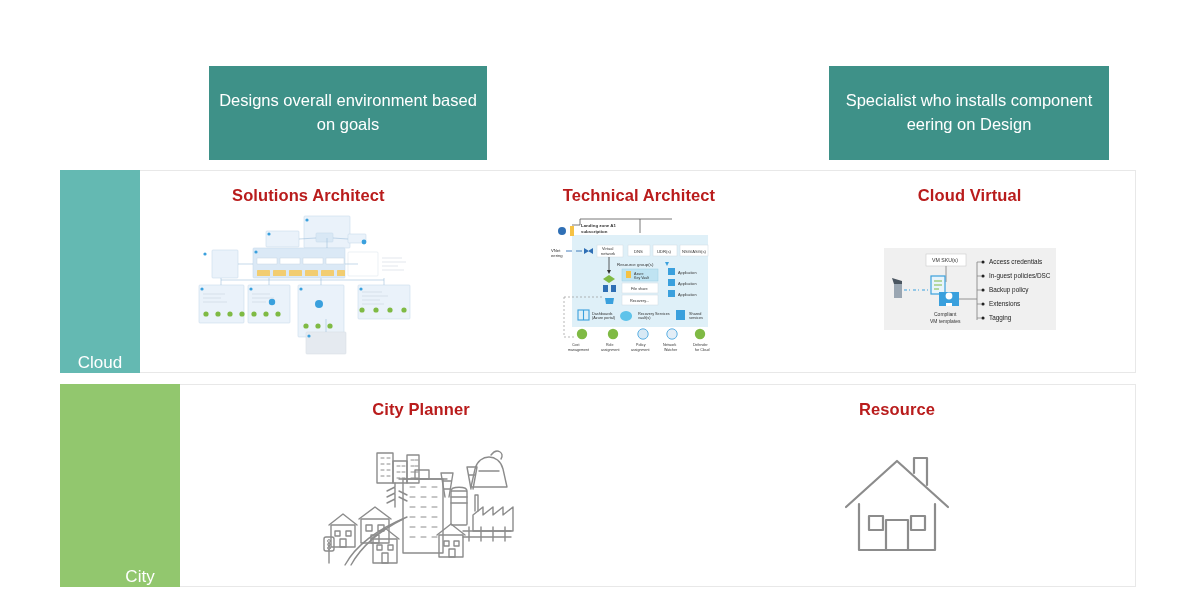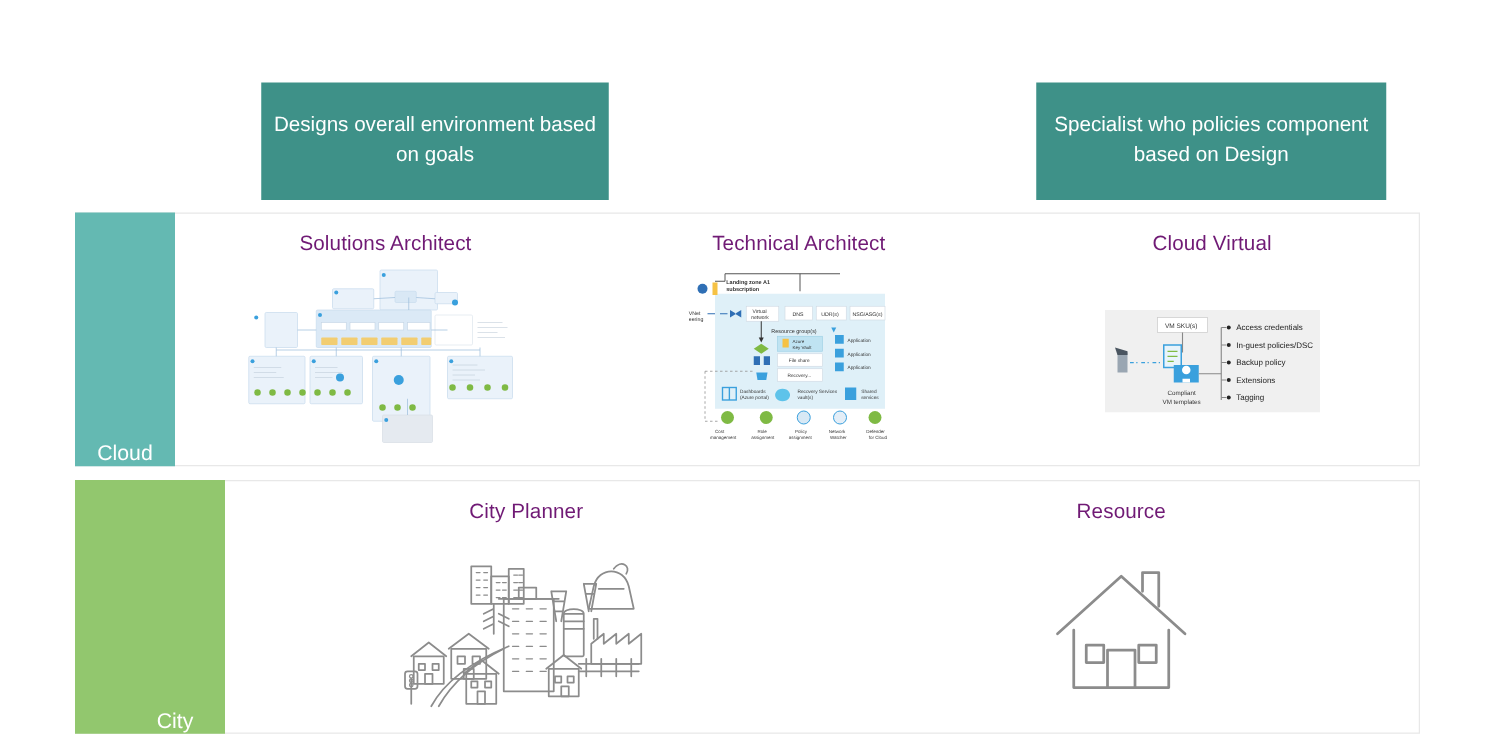--- a/index.html
+++ b/index.html
@@ -84,22 +84,22 @@
   .cell {
     flex: 1 1 0;
     display: flex;
     flex-direction: column;
     align-items: center;
     position: relative;
   }
   .cell-title {
     margin-top: 15px;
     font-size: 16.5px;
-    color: #701a75;
-    font-weight: 400;
+    color: #b91c1c;
+    font-weight: 700;
     letter-spacing: 0.1px;
   }
   .cell-art {
     flex: 1 1 auto;
     display: flex;
     align-items: center;
     justify-content: center;
     width: 100%;
   }
 
@@ -121,21 +121,21 @@
   .lineart-thin { stroke: #8c8c8c; fill: none; stroke-width: 1.4; stroke-linecap: round; stroke-linejoin: round; }
 </style>
 </head>
 <body>
 
 <div class="header-row">
   <div class="header-box b1">
     <span>Designs overall environment based on goals</span>
   </div>
   <div class="header-box b3">
-    <span>Specialist who policies component based on Design</span>
+    <span>Specialist who installs component eering on Design</span>
   </div>
 </div>
 
 <div class="table-wrap">
 
   <div class="row cloud">
     <div class="row-label cloud-label">
       <span>Cloud</span>
     </div>
     <div class="cells">

